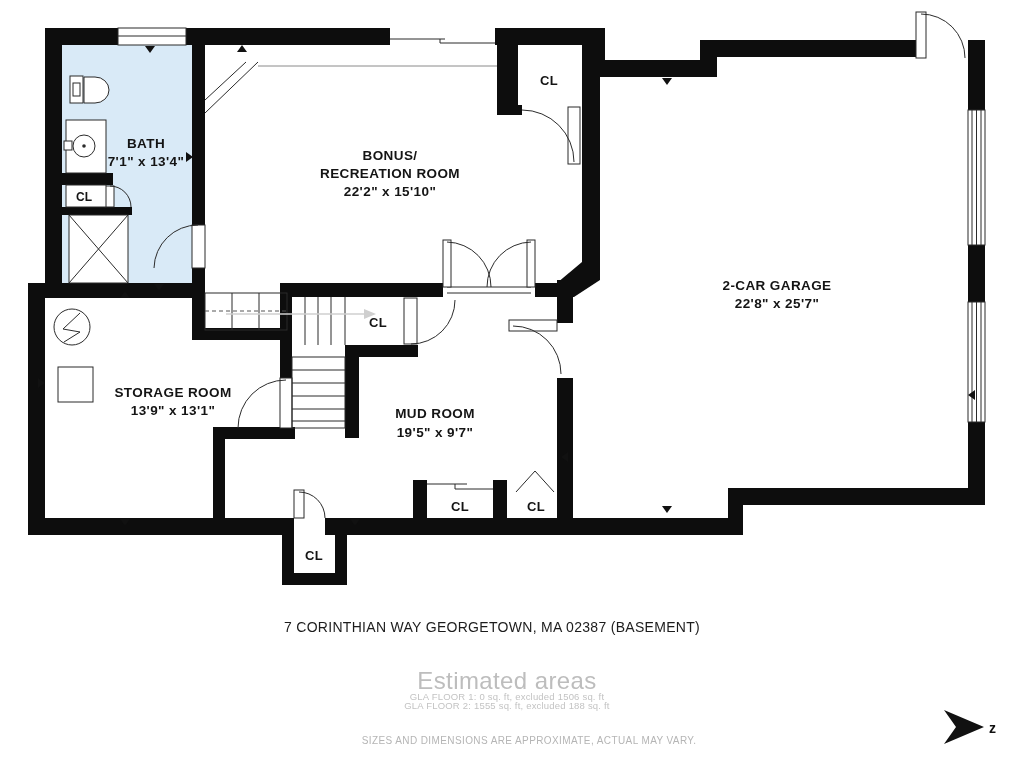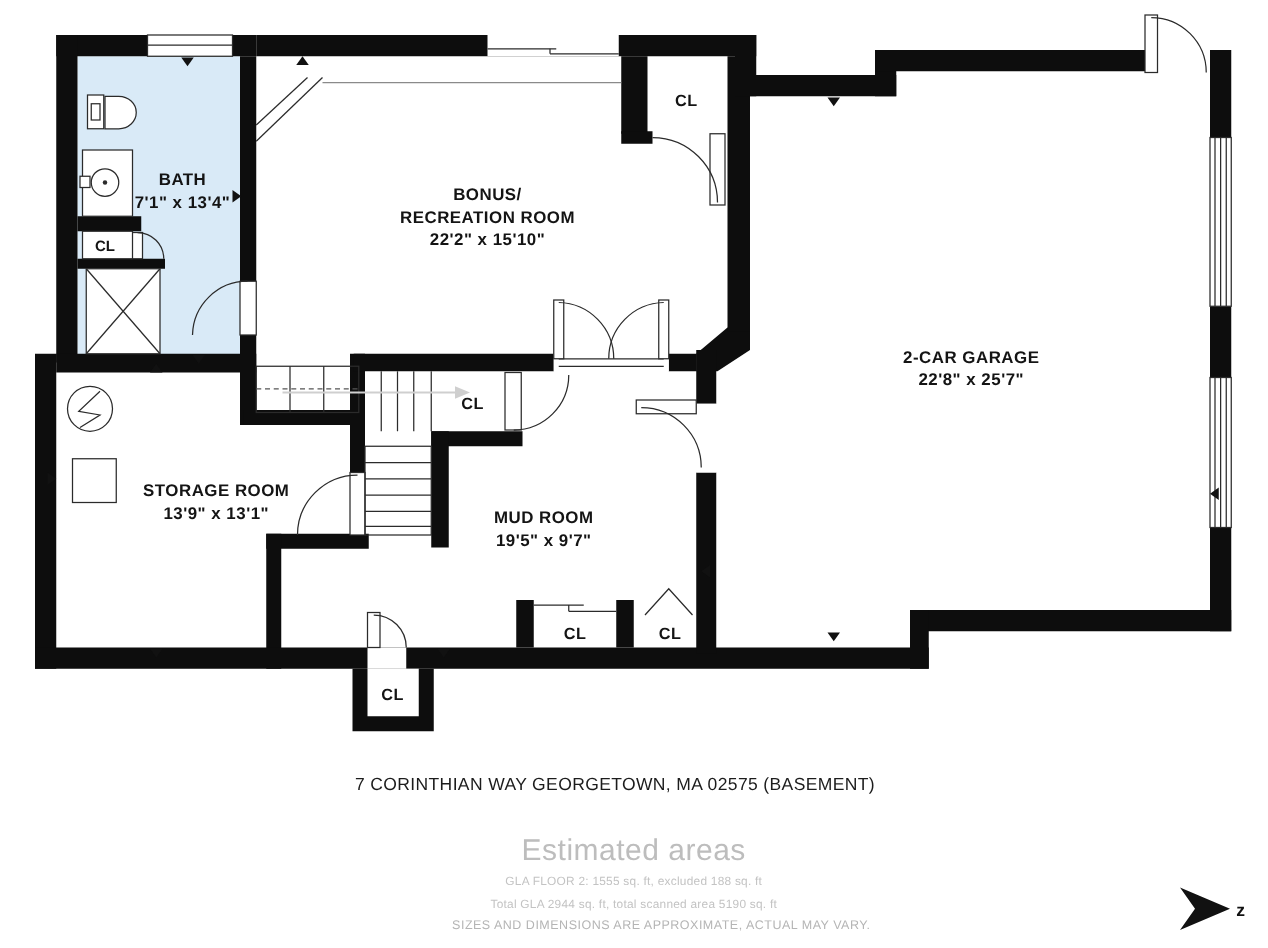--- a/index.html
+++ b/index.html
@@ -210,18 +210,18 @@
     <text class="cl-label" x="460" y="511" text-anchor="middle">CL</text>
     <text class="cl-label" x="536" y="511" text-anchor="middle">CL</text>
   </g>
 
   <g>
     <polygon points="984,727 944,710 956,727 944,744" fill="#111"></polygon>
     <text class="compass-label" x="989" y="733">z</text>
   </g>
 </svg>
 
-  <div class="address">7 CORINTHIAN WAY GEORGETOWN, MA 02575 (BASEMENT)</div>
+  <div class="address">7 CORINTHIAN WAY GEORGETOWN, MA 02387 (BASEMENT)</div>
   <div class="est-title">Estimated areas</div>
+  <div class="est-line" style="top:691px">GLA FLOOR 1: 0 sq. ft, excluded 1506 sq. ft</div>
   <div class="est-line" style="top:700px">GLA FLOOR 2: 1555 sq. ft, excluded 188 sq. ft</div>
-  <div class="est-line" style="top:718px">Total GLA 2944 sq. ft, total scanned area 5190 sq. ft</div>
   <div class="disclaimer">SIZES AND DIMENSIONS ARE APPROXIMATE, ACTUAL MAY VARY.</div>
 </div>
 
 </body></html>

